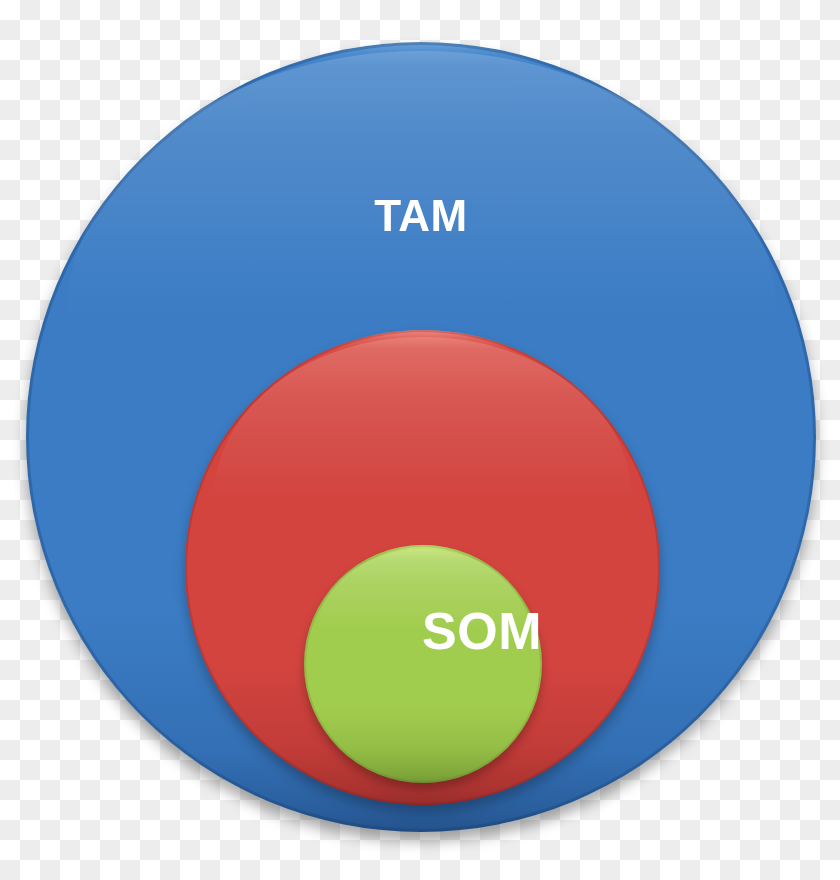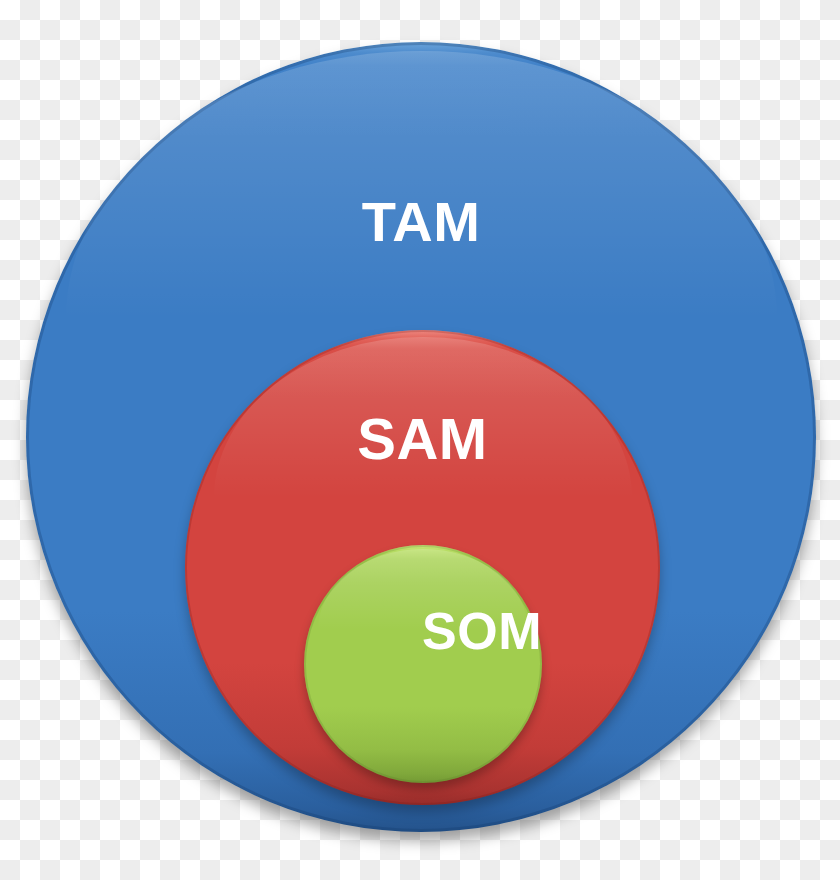--- a/index.html
+++ b/index.html
@@ -147,36 +147,35 @@
     position: relative;
     z-index: 3;
     color: #ffffff;
     font-weight: bold;
     font-family: "Liberation Sans", sans-serif;
     letter-spacing: 0.5px;
     line-height: 1;
     white-space: nowrap;
     user-select: none;
   }
-  #label-tam { font-size: 56px; }
+  #label-tam { font-size: 44px; }
   #label-sam { font-size: 58px; }
   #label-som { font-size: 52px; }
 </style>
 </head>
 <body>
 
 <div id="diagram-canvas">
 
   <div class="circle" id="circle-tam">
 
     <span class="label" id="label-tam">TAM</span>
 
     <div class="circle" id="circle-sam" style="left:159px; top:288px;">
 
-      <span class="label" id="label-sam">SAM</span>
 
       <div class="circle" id="circle-som" style="left:119px; top:215px;justify-content:flex-end;">
 
         <span class="label" id="label-som">SOM</span>
       </div>
     </div>
   </div>
 
 </div>
 

